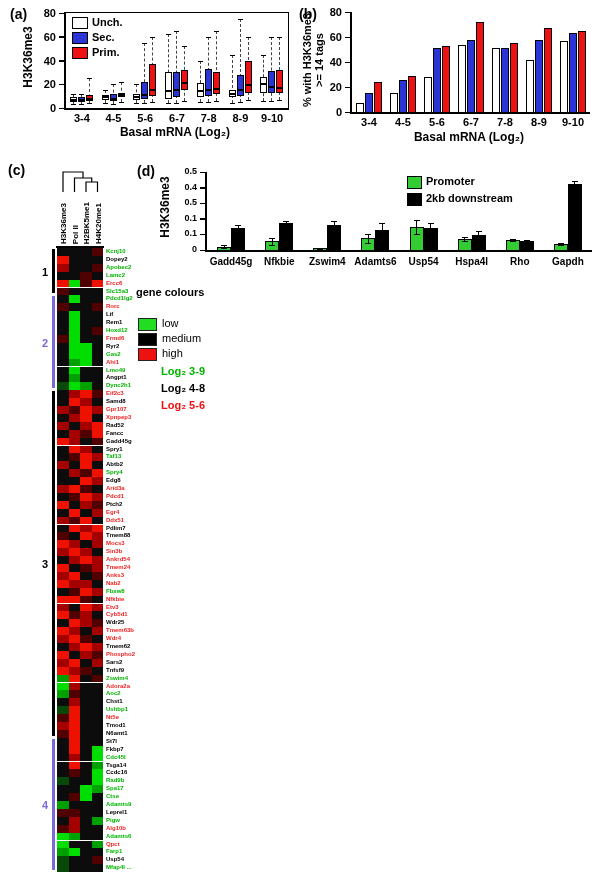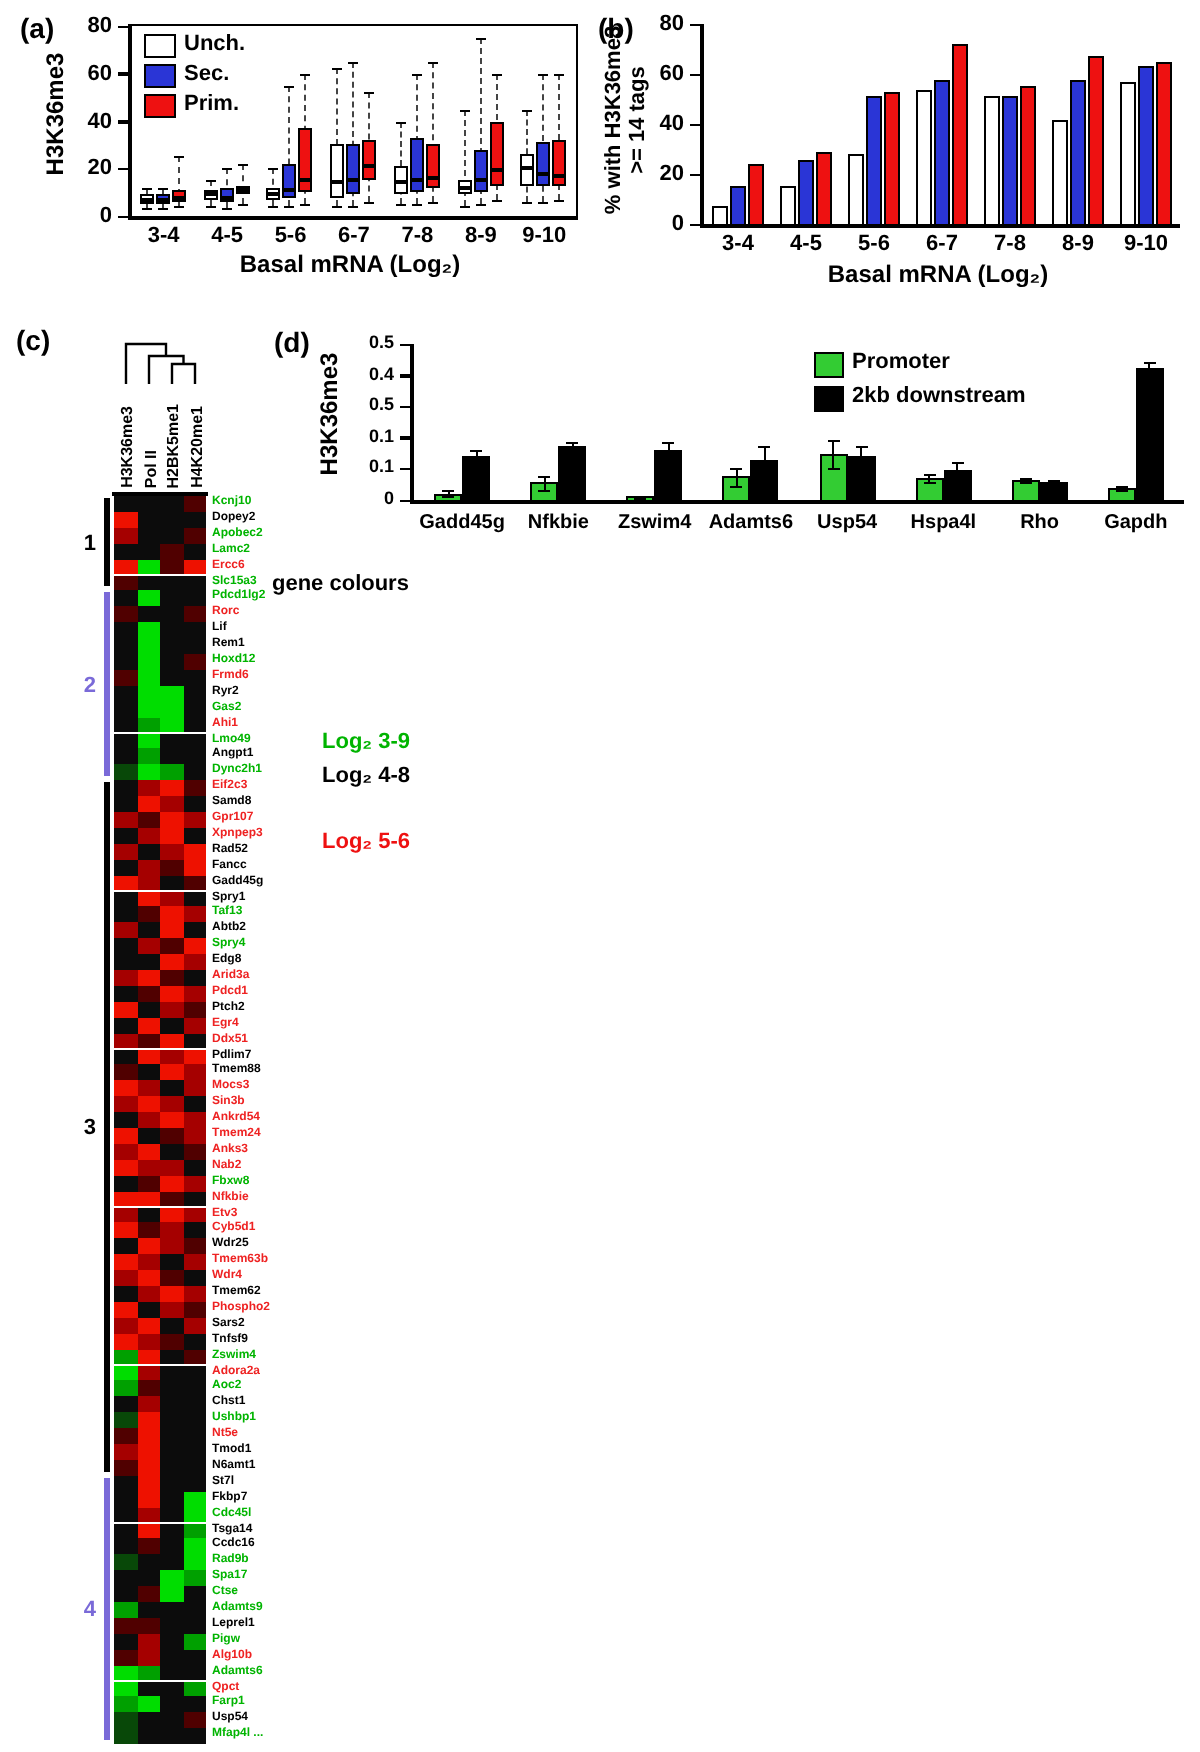--- a/index.html
+++ b/index.html
@@ -645,27 +645,41 @@
         <div class="clusterbar" style="position: absolute; left: 52px; top: 48.4px; height: 91.8px; background: rgb(122, 106, 216);"></div>
         <div class="clusterlab" style="position: absolute; left: 34px; top: 88.8px; color: rgb(122, 106, 216);">2</div>
         <div class="clusterbar" style="position: absolute; left: 52px; top: 143.2px; height: 344.6px; background: rgb(0, 0, 0);"></div>
         <div class="clusterlab" style="position: absolute; left: 34px; top: 310px; color: rgb(0, 0, 0);">3</div>
         <div class="clusterbar" style="position: absolute; left: 52px; top: 490.8px; height: 131.3px; background: rgb(122, 106, 216);"></div>
         <div class="clusterlab" style="position: absolute; left: 34px; top: 550.95px; color: rgb(122, 106, 216);">4</div>
       </div>
 
     <div class="abs" style="left:136px;top:126px;width:130px;">
       <div class="cleg-title">gene colours</div>
+      <div style="position: relative; height: 63px;">
+          <div style="position: absolute; left: 2px; top: 18px; width: 120px; height: 15px;">
+            <div style="position: absolute; left: 0px; top: 1px; width: 17px; height: 11px; background: rgb(34, 221, 34); border: 1px solid rgb(34, 34, 34);"></div>
+            <div style="position: absolute; left: 24px; top: 0px; font-size: 11px;">low</div>
+          </div>
+          <div style="position: absolute; left: 2px; top: 33px; width: 120px; height: 15px;">
+            <div style="position: absolute; left: 0px; top: 1px; width: 17px; height: 11px; background: rgb(0, 0, 0); border: 1px solid rgb(34, 34, 34);"></div>
+            <div style="position: absolute; left: 24px; top: 0px; font-size: 11px;">medium</div>
+          </div>
+          <div style="position: absolute; left: 2px; top: 48px; width: 120px; height: 15px;">
+            <div style="position: absolute; left: 0px; top: 1px; width: 17px; height: 11px; background: rgb(238, 17, 17); border: 1px solid rgb(34, 34, 34);"></div>
+            <div style="position: absolute; left: 24px; top: 0px; font-size: 11px;">high</div>
+          </div>
+        </div>
     </div>
 
     <div class="abs" style="left:118px;top:202px;width:130px;text-align:center;">
       <div>
           <div style="position: static; font-weight: bold; font-size: 11px; line-height: 15px; margin-top: 2px; color: rgb(0, 180, 0);">Log₂ 3-9</div>
           <div style="position: static; font-weight: bold; font-size: 11px; line-height: 15px; margin-top: 2px; color: rgb(0, 0, 0);">Log₂ 4-8</div>
-          <div style="position: static; font-weight: bold; font-size: 11px; line-height: 15px; margin-top: 18px; color: rgb(238, 17, 17);">Log₂ 5-6</div>
+          <div style="position: static; font-weight: bold; font-size: 11px; line-height: 15px; margin-top: 2px; color: rgb(238, 17, 17);">Log₂ 5-6</div>
         </div>
     </div>
   </div>
 
   <div class="abs" style="left:135px;top:158px;width:465px;height:125px;">
     <div class="abs panel-label" style="left:2px;top:5px;">(d)</div>
     <div class="abs ylab" style="left:-18px;top:42px;width:95px;font-size:12px;">H3K36me3</div>
     <div class="plot" style="left:70px;top:14px;width:385px;height:78px;border-left:2px solid #000;border-bottom:2px solid #000;">
         <div style="position: absolute; left: -7px; top: 77.5px; width: 5px; height: 1.5px; background: rgb(0, 0, 0);"></div>
         <div style="position: absolute; left: -36px; top: 72px; width: 26px; text-align: right; font-weight: bold; font-size: 9px;">0</div>

